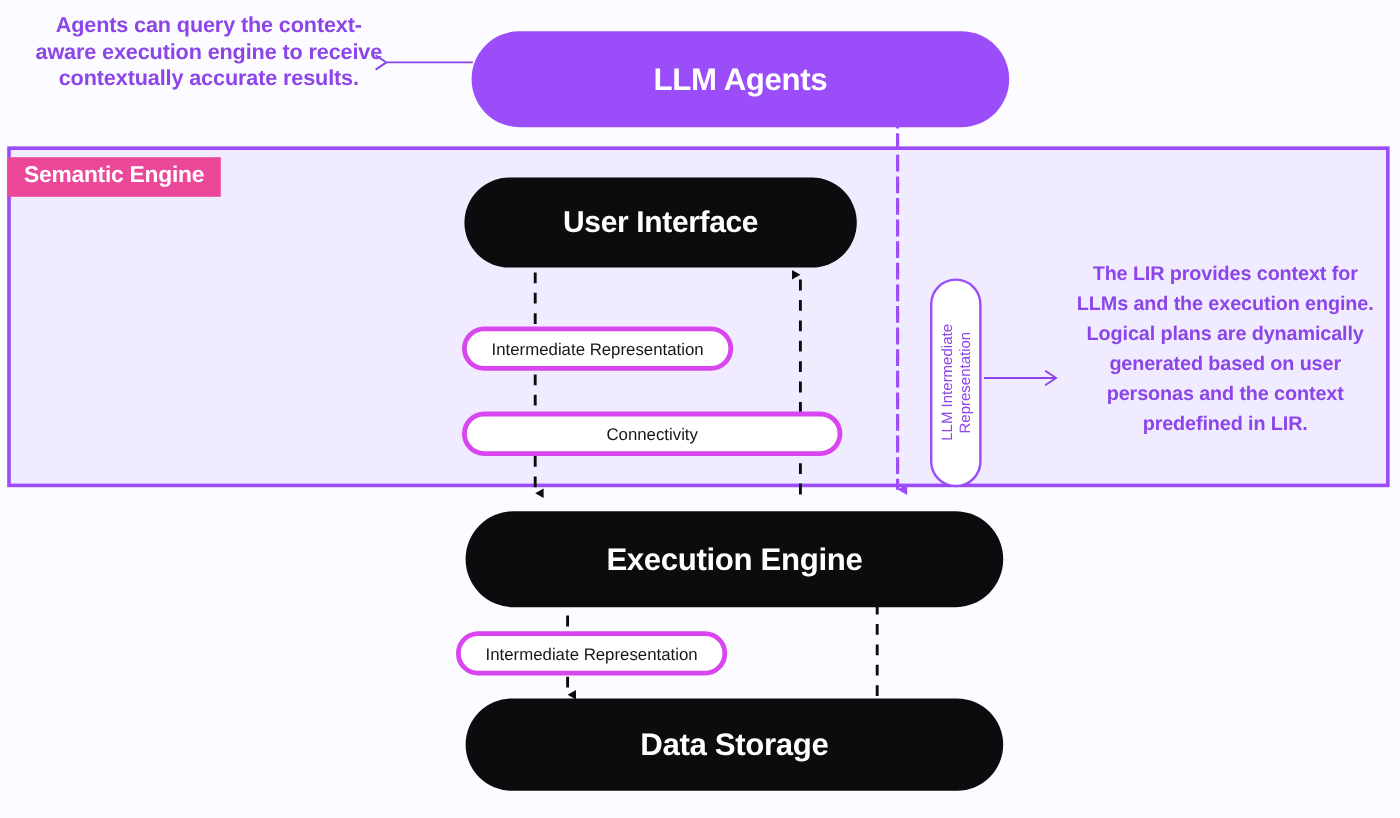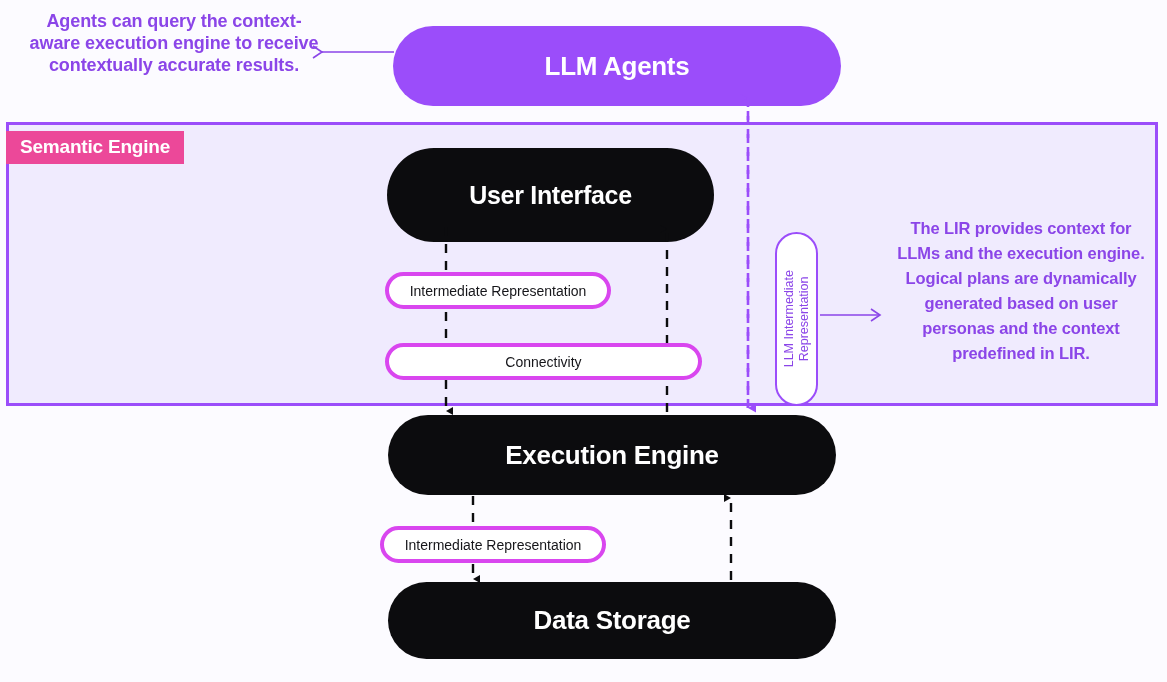--- a/index.html
+++ b/index.html
@@ -52,25 +52,25 @@
     color: #ffffff;
     border-radius: 999px;
     display: flex;
     align-items: center;
     justify-content: center;
     font-weight: bold;
     letter-spacing: -0.3px;
     box-sizing: border-box;
   }
   #node-user-interface {
-    left: 387px; top: 148px; width: 327px; height: 94px;
+    left: 387px; top: 148px; width: 327px; height: 75px;
     font-size: 25px;
   }
   #node-execution-engine {
-    left: 388px; top: 415px; width: 448px; height: 80px;
+    left: 388px; top: 426px; width: 448px; height: 80px;
     font-size: 26px;
   }
   #node-data-storage {
     left: 388px; top: 582px; width: 448px; height: 77px;
     font-size: 26px;
   }
 
   
   #node-llm-agents {
     position: absolute;

